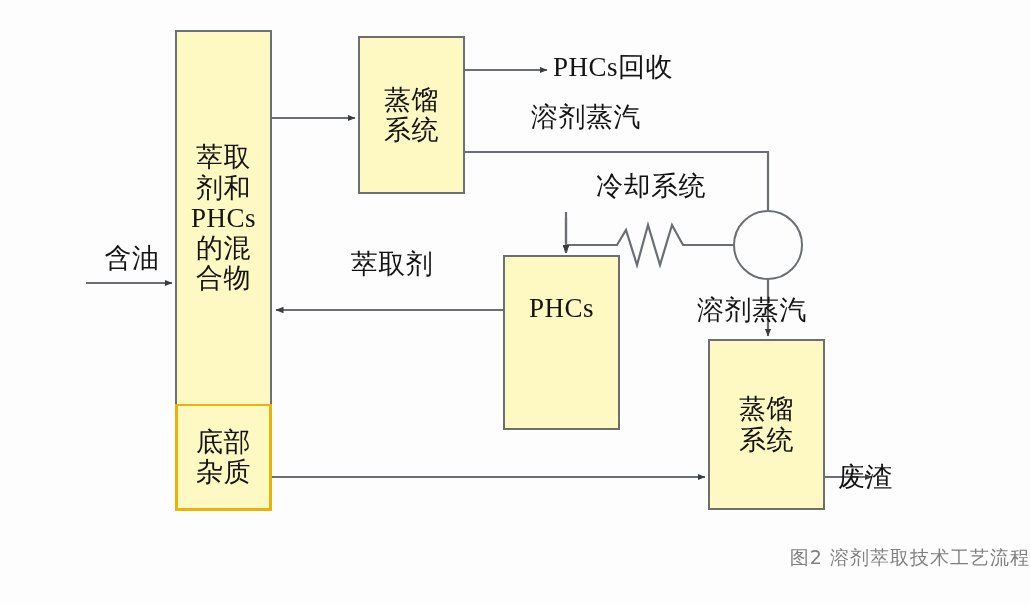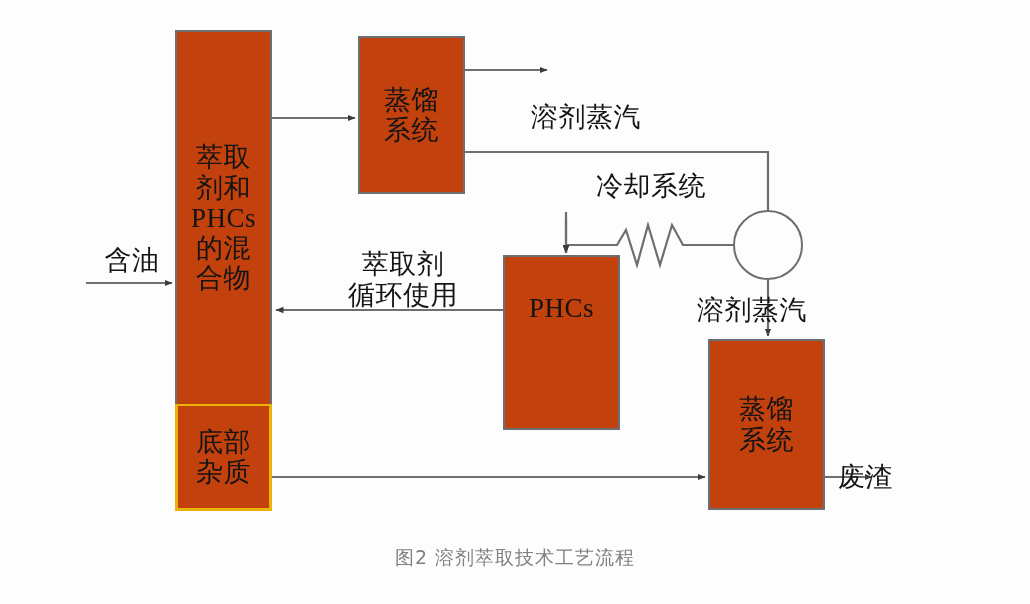--- a/index.html
+++ b/index.html
@@ -24,21 +24,21 @@
     position: absolute;
     left: 0;
     top: 0;
     width: 1030px;
     height: 604px;
   }
   .node {
     position: absolute;
     box-sizing: border-box;
     border: 2px solid #6b6f73;
-    background: #c2410c;
+    background: #fef9c3;
     display: flex;
     flex-direction: column;
     align-items: center;
     justify-content: center;
     color: #141414;
     text-align: center;
     line-height: 1.12;
     letter-spacing: 0.5px;
   }
   .node .ln {
@@ -123,39 +123,39 @@
     line-height: 1.15;
     white-space: nowrap;
     letter-spacing: 0.5px;
   }
   #label-feed-in {
     left: 86px;
     top: 245px;
     text-align: center;
     width: 92px;
   }
-  #label-feed-in .ln { display: block; }
+  #label-feed-in .ln { display: block; font-family: Liberation Mono, monospace; }
   #label-phcs-recovery { left: 553px; top: 52px; }
   #label-solvent-vapor-top { left: 531px; top: 102px; }
   #label-cooling-system { left: 596px; top: 156px; margin-top: 15px; }
   #label-extractant-recycle {
-    left: 318px;
+    left: 307px;
     top: 249px;
     text-align: center;
     width: 170px;
   }
   #label-extractant-recycle .ln { display: block; }
   #label-solvent-vapor-bottom { left: 697px; top: 295px; }
   #label-waste-residue { left: 838px; top: 462px; }
   #figure-caption {
     position: absolute;
     left: 0;
     top: 545px;
     width: 1030px;
-    text-align: center;
+    text-align: right;
     font-size: 19px;
     color: #808080;
     font-family: "DejaVu Sans", "Liberation Sans", sans-serif;
     letter-spacing: 1px;
   }
 </style>
 </head>
 <body>
 
 <div id="canvas">
@@ -229,28 +229,28 @@
     <span class="ln">蒸馏</span>
     <span class="ln">系统</span>
   </div>
 
   <div id="node-condenser-drum"></div>
 
   <div class="flabel" id="label-feed-in">
     <span class="ln">含油</span>
   </div>
 
+  <div class="flabel" id="label-phcs-recovery">PHCs回收</div>
 
   <div class="flabel" id="label-solvent-vapor-top">溶剂蒸汽</div>
 
   <div class="flabel" id="label-cooling-system">冷却系统</div>
 
   <div class="flabel" id="label-extractant-recycle">
     <span class="ln">萃取剂</span>
-    <span class="ln">循环使用</span>
   </div>
 
   <div class="flabel" id="label-solvent-vapor-bottom">溶剂蒸汽</div>
 
   <div class="flabel" id="label-waste-residue">废渣</div>
 
   <div id="figure-caption">图2 溶剂萃取技术工艺流程</div>
 
 </div>
 

